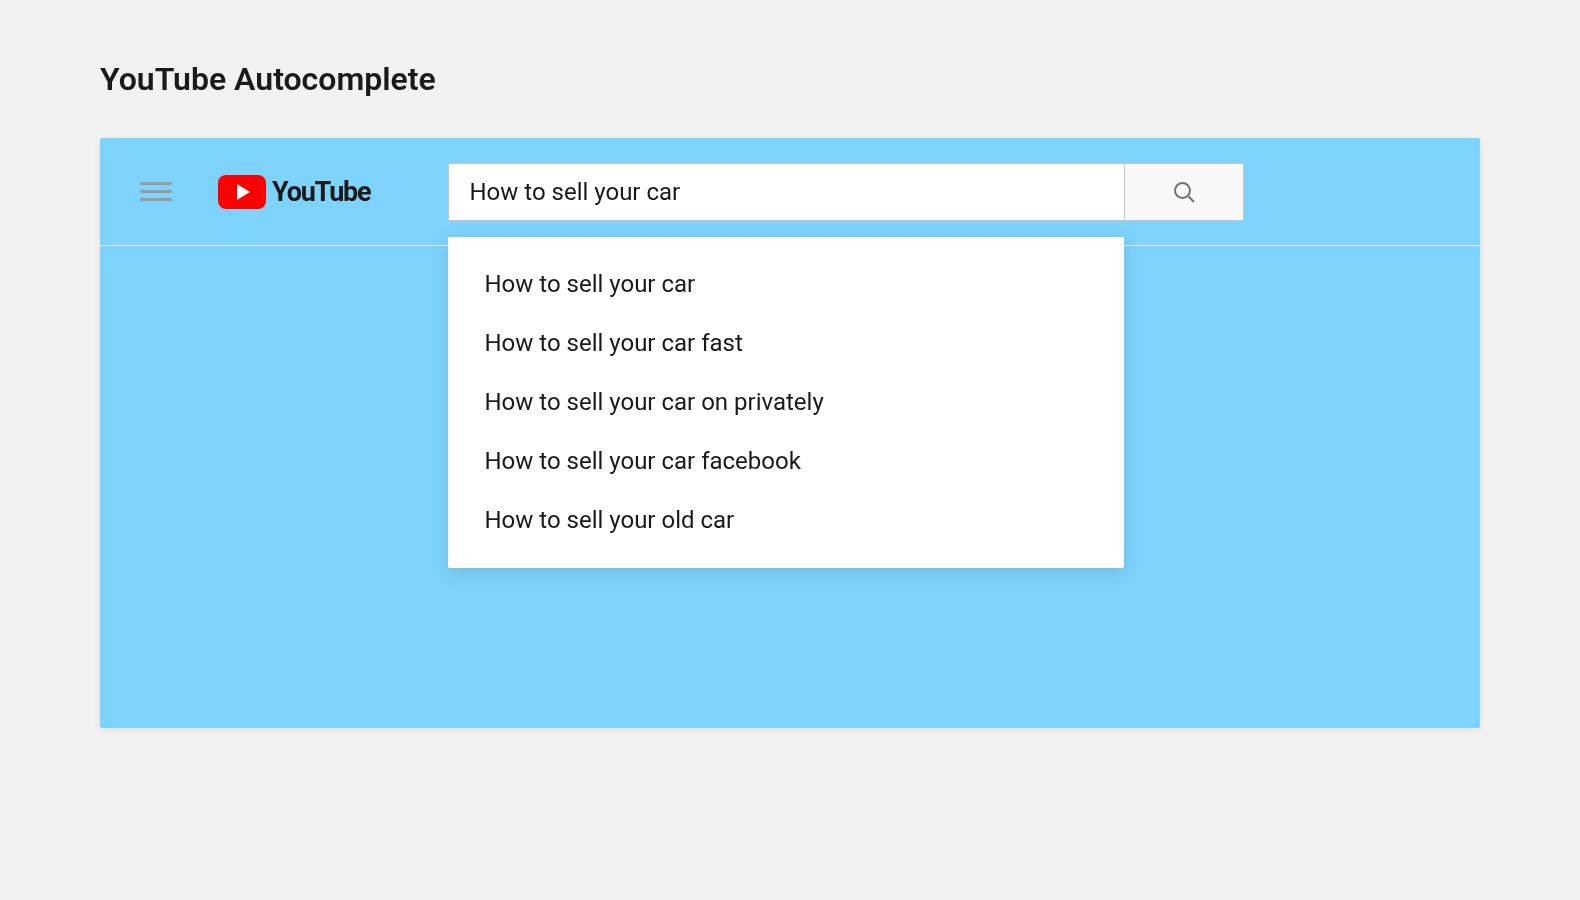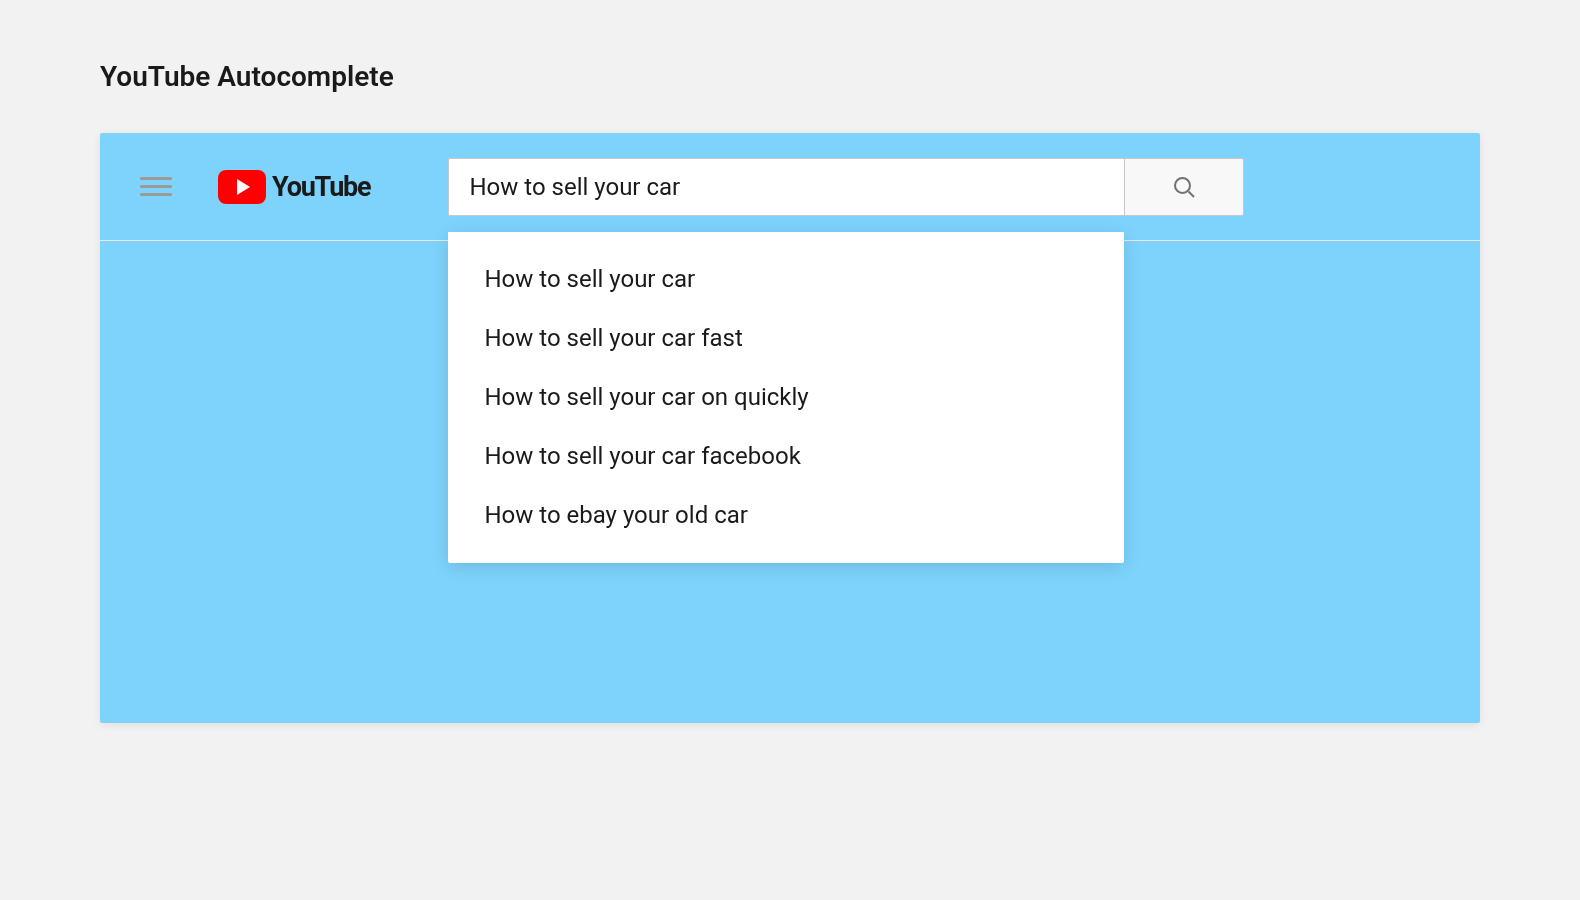--- a/index.html
+++ b/index.html
@@ -8,21 +8,21 @@
       box-sizing: border-box;
     }
     body {
       font-family: -apple-system, BlinkMacSystemFont, "Segoe UI", Roboto, Arial, sans-serif;
       background: #f2f2f2;
       width: 1580px;
       height: 900px;
       padding: 60px 100px;
     }
     .page-title {
-      font-size: 28px;
+      font-size: 32px;
       font-weight: 600;
       color: #1a1a1a;
       margin-bottom: 40px;
     }
     .browser-frame {
       background: #7dd3fc;
       border-radius: 2px;
       box-shadow: 0 2px 8px rgba(0,0,0,0.08);
       overflow: visible;
       position: relative;
@@ -158,19 +158,19 @@
       <input type="text" class="search-input" value="How to sell your car" style="">
       <button class="search-btn">
         <svg viewBox="0 0 24 24" fill="none" stroke="#717171" stroke-width="2">
           <circle cx="10.5" cy="10.5" r="7.5"></circle>
           <line x1="16.5" y1="16.5" x2="22" y2="22"></line>
         </svg>
       </button>
       <div class="dropdown" id="dropdown">
           <div class="suggestion"><span>How to sell your car</span></div>
           <div class="suggestion"><span>How to sell your car </span><span class="bold">fast</span></div>
-          <div class="suggestion"><span>How to sell your car </span><span class="bold">on quickly</span></div>
+          <div class="suggestion"><span>How to sell your car </span><span class="bold">on privately</span></div>
           <div class="suggestion"><span>How to sell your car </span><span class="bold">facebook</span></div>
-          <div class="suggestion"><span>How to ebay your </span><span class="bold">old</span><span> car</span></div>
+          <div class="suggestion"><span>How to sell your </span><span class="bold">old</span><span> car</span></div>
         </div>
     </div>
   </div>
 </div>
 
 </body></html>

